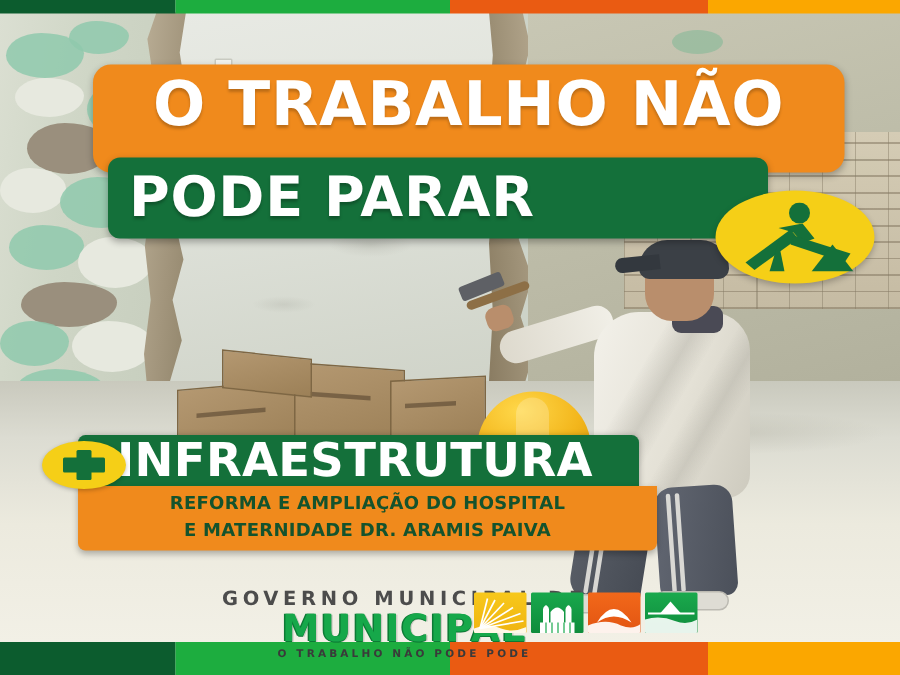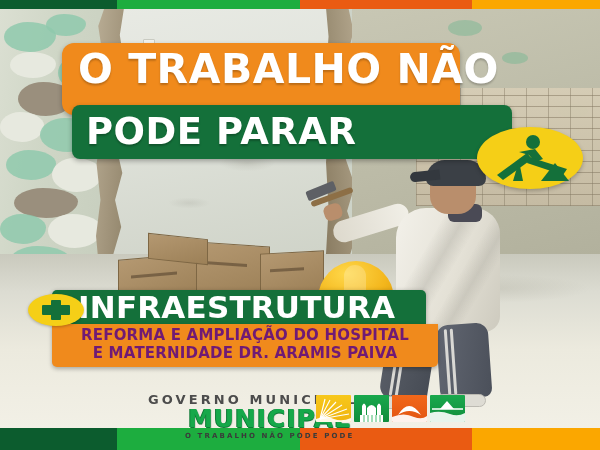--- a/index.html
+++ b/index.html
@@ -142,21 +142,21 @@
   }
   .helmet i{position:absolute;left:26px;top:4px;width:22px;height:34px;background:rgba(255,255,255,.22);border-radius:14px 14px 4px 4px;}
 
   
   .rule{position:absolute;left:0;right:0;height:9px;display:flex;z-index:6;}
   .rule.top{top:0;}
   .rule.bot{bottom:0;height:22px;}
   .rule span{display:block;height:100%;}
 
   
-  .headline{position:absolute;left:62px;top:43px;width:398px;z-index:8;}
+  .headline{position:absolute;left:62px;top:43px;width:501px;z-index:8;}
   .bar-orange{
     background:#f08a1c;border-radius:12px;
     padding:7px 16px 26px 16px;
     box-shadow:0 2px 5px rgba(0,0,0,.28);
   }
   .bar-orange h1{
     font-size:41px;line-height:.96;font-weight:bold;color:#ffffff;
     letter-spacing:.5px;font-family:"DejaVu Sans", sans-serif;
     text-align:center;white-space:nowrap;
     text-shadow:0 2px 2px rgba(0,0,0,.22);
@@ -201,21 +201,21 @@
   }
   .plus:before{left:23px;top:6px;width:10px;height:20px;}
   .plus:after{left:14px;top:11px;width:28px;height:10px;}
   .infra-orange{
     position:absolute;left:24px;top:34px;width:386px;
     background:#f08a1c;border-radius:0 0 5px 5px;
     padding:4px 10px 6px 10px;
     box-shadow:0 2px 4px rgba(0,0,0,.28);
   }
   .infra-orange p{
-    font-size:15px;line-height:15px;font-weight:bold;color:#701a75;
+    font-size:12px;line-height:15px;font-weight:bold;color:#14532d;
     letter-spacing:.2px;font-family:"DejaVu Sans", sans-serif;
     white-space:nowrap;text-align:center;
   }
   .infra-orange p+p{margin-top:3px;}
 
   
   .logo{position:absolute;left:148px;top:392px;z-index:8;}
   .logo .govline{
     font-size:13px;letter-spacing:3.1px;font-weight:bold;color:#4c4c4c;
     font-family:"DejaVu Sans", sans-serif;text-align:right;

